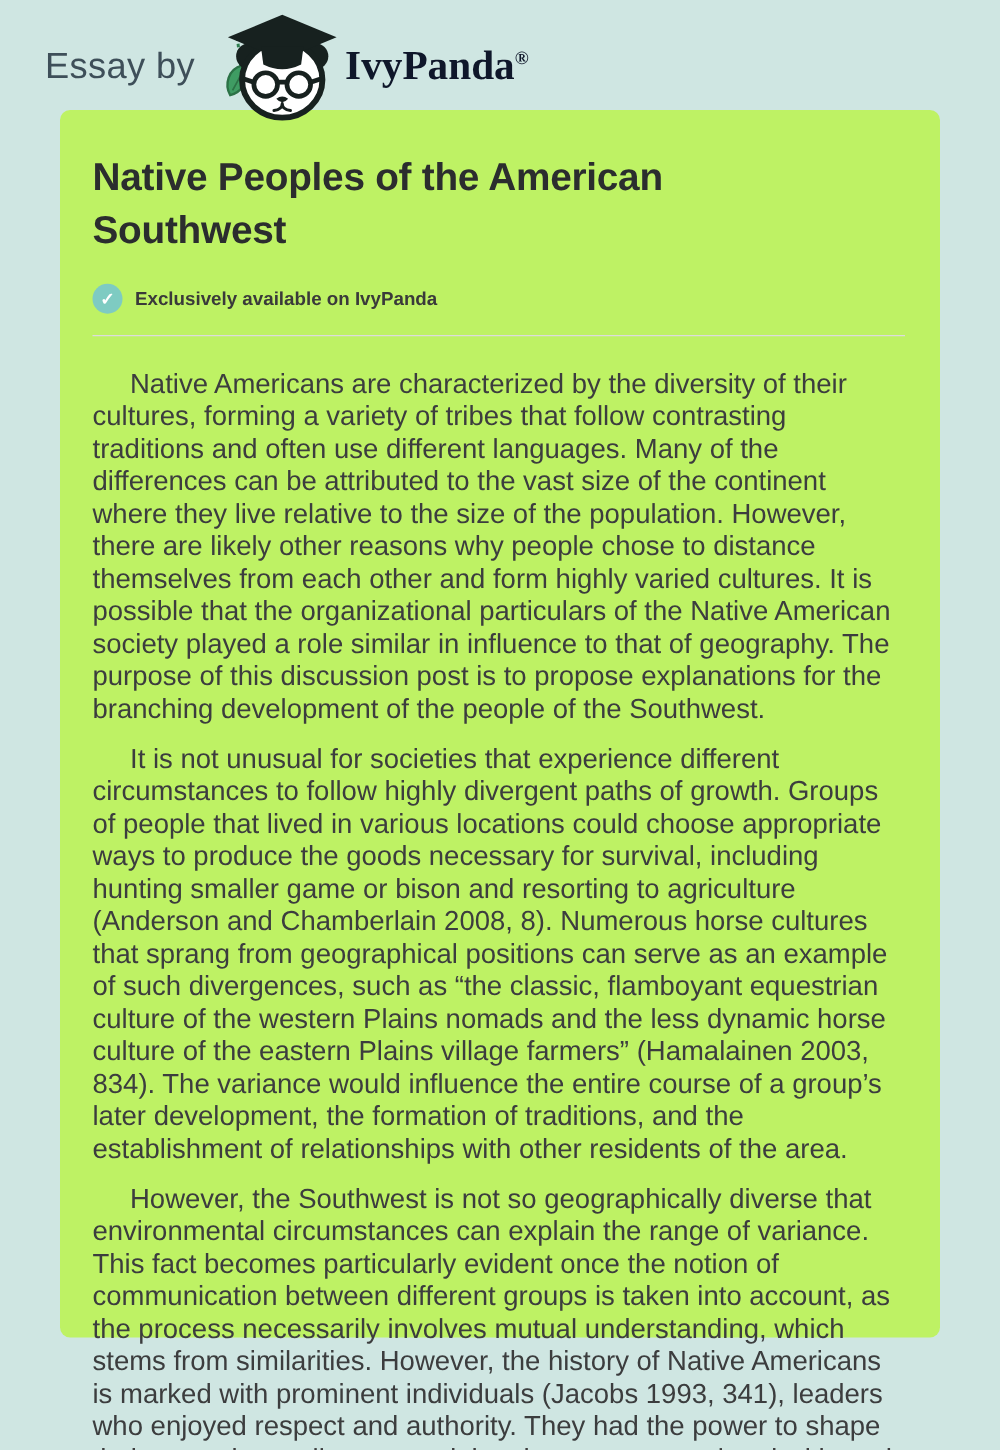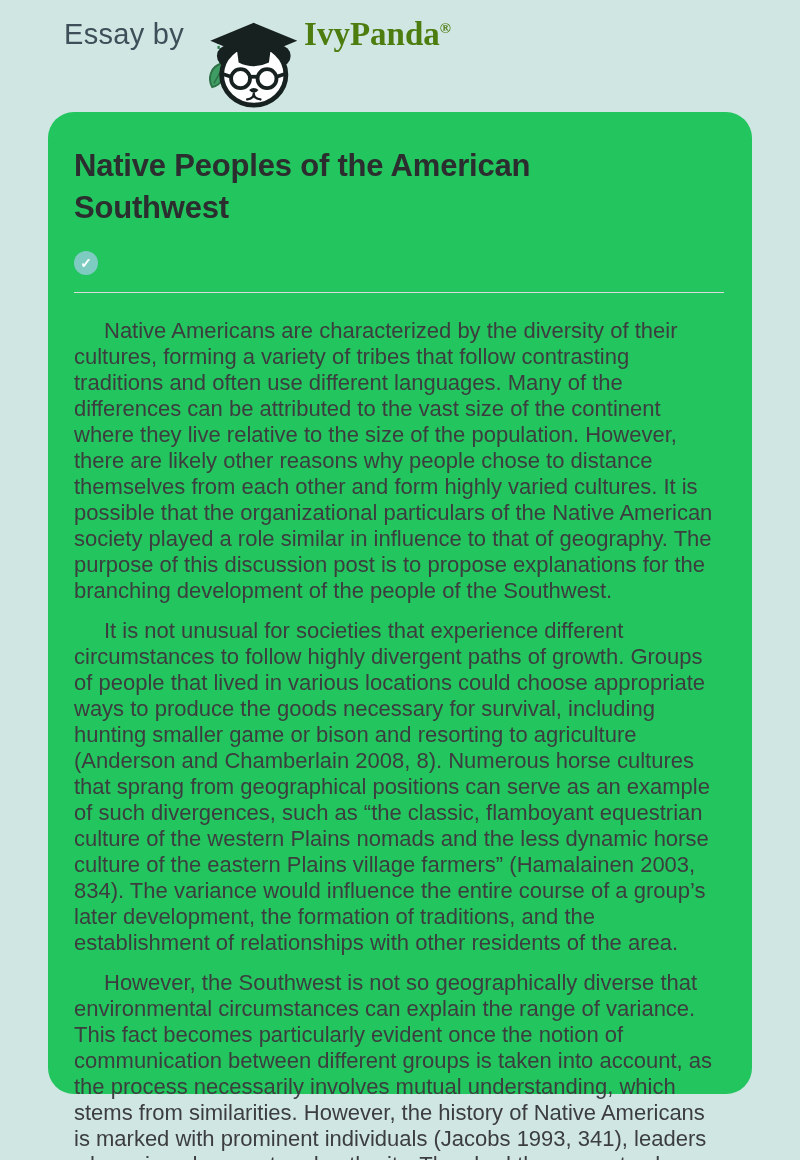--- a/index.html
+++ b/index.html
@@ -10,57 +10,58 @@
     width: 800px;
     height: 1160px;
     background: #cfe6e2;
     font-family: "Liberation Sans", sans-serif;
     overflow: hidden;
   }
 
   
   .header {
     display: flex;
-    height: 112px;
-    padding: 18px 0 0 64px;
+    align-items: center;
+    height: 88px;
+    padding: 18px 0 0 36px;
     box-sizing: border-box;
   }
   .essay-by {
     font-size: 29px;
     color: #3e4f59;
     letter-spacing: 0.3px;
     margin-right: 14px;
   }
   .logo {
     width: 104px;
     height: 92px;
     display: inline-block;
   }
   .logo svg { width: 100%; height: 100%; display: block; }
   .brand {
     font-family: "Liberation Serif", serif;
     font-weight: 700;
     font-size: 33px;
-    color: #4d7c0f;
+    color: #0f172a;
     margin-left: 2px;
     line-height: 1;
   }
   .brand sup {
     font-size: 15px;
     font-weight: 700;
     vertical-align: super;
   }
 
   
   .card {
     width: 704px;
     height: 982px;
     margin: 0 0 0 48px;
-    background: #22c55e;
-    border-radius: 26px;
+    background: #bef264;
+    border-radius: 8px;
     box-sizing: border-box;
     padding: 33px 28px 0 26px;
   }
   h1.title {
     font-size: 31px;
     line-height: 42px;
     font-weight: 700;
     color: #2b2d2e;
     margin: 0 0 22px 0;
     max-width: 560px;
@@ -146,20 +147,21 @@
 
   <span class="brand"><span>IvyPanda</span><sup>®</sup></span>
 </div>
 
 <div class="card">
 
   <h1 class="title">Native Peoples of the American Southwest</h1>
 
   <div class="badge-row">
     <span class="check-circle">✓</span>
+    <span class="badge-label">Exclusively available on IvyPanda</span>
   </div>
 
   <hr class="divider">
 
 
   <p class="body-paragraph">Native Americans are characterized by the diversity of their cultures, forming a variety of tribes that follow contrasting traditions and often use different languages. Many of the differences can be attributed to the vast size of the continent where they live relative to the size of the population. However, there are likely other reasons why people chose to distance themselves from each other and form highly varied cultures. It is possible that the organizational particulars of the Native American society played a role similar in influence to that of geography. The purpose of this discussion post is to propose explanations for the branching development of the people of the Southwest.</p>
 
   <p class="body-paragraph">It is not unusual for societies that experience different circumstances to follow highly divergent paths of growth. Groups of people that lived in various locations could choose appropriate ways to produce the goods necessary for survival, including hunting smaller game or bison and resorting to agriculture (Anderson and Chamberlain 2008, 8). Numerous horse cultures that sprang from geographical positions can serve as an example of such divergences, such as “the classic, flamboyant equestrian culture of the western Plains nomads and the less dynamic horse culture of the eastern Plains village farmers” (Hamalainen 2003, 834). The variance would influence the entire course of a group’s later development, the formation of traditions, and the establishment of relationships with other residents of the area.</p>
 
   <p class="body-paragraph">However, the Southwest is not so geographically diverse that environmental circumstances can explain the range of variance. This fact becomes particularly evident once the notion of communication between different groups is taken into account, as the process necessarily involves mutual understanding, which stems from similarities. However, the history of Native Americans is marked with prominent individuals (Jacobs 1993, 341), leaders who enjoyed respect and authority. They had the power to shape their group in small ways, and the changes accumulated with each generation. This</p>

